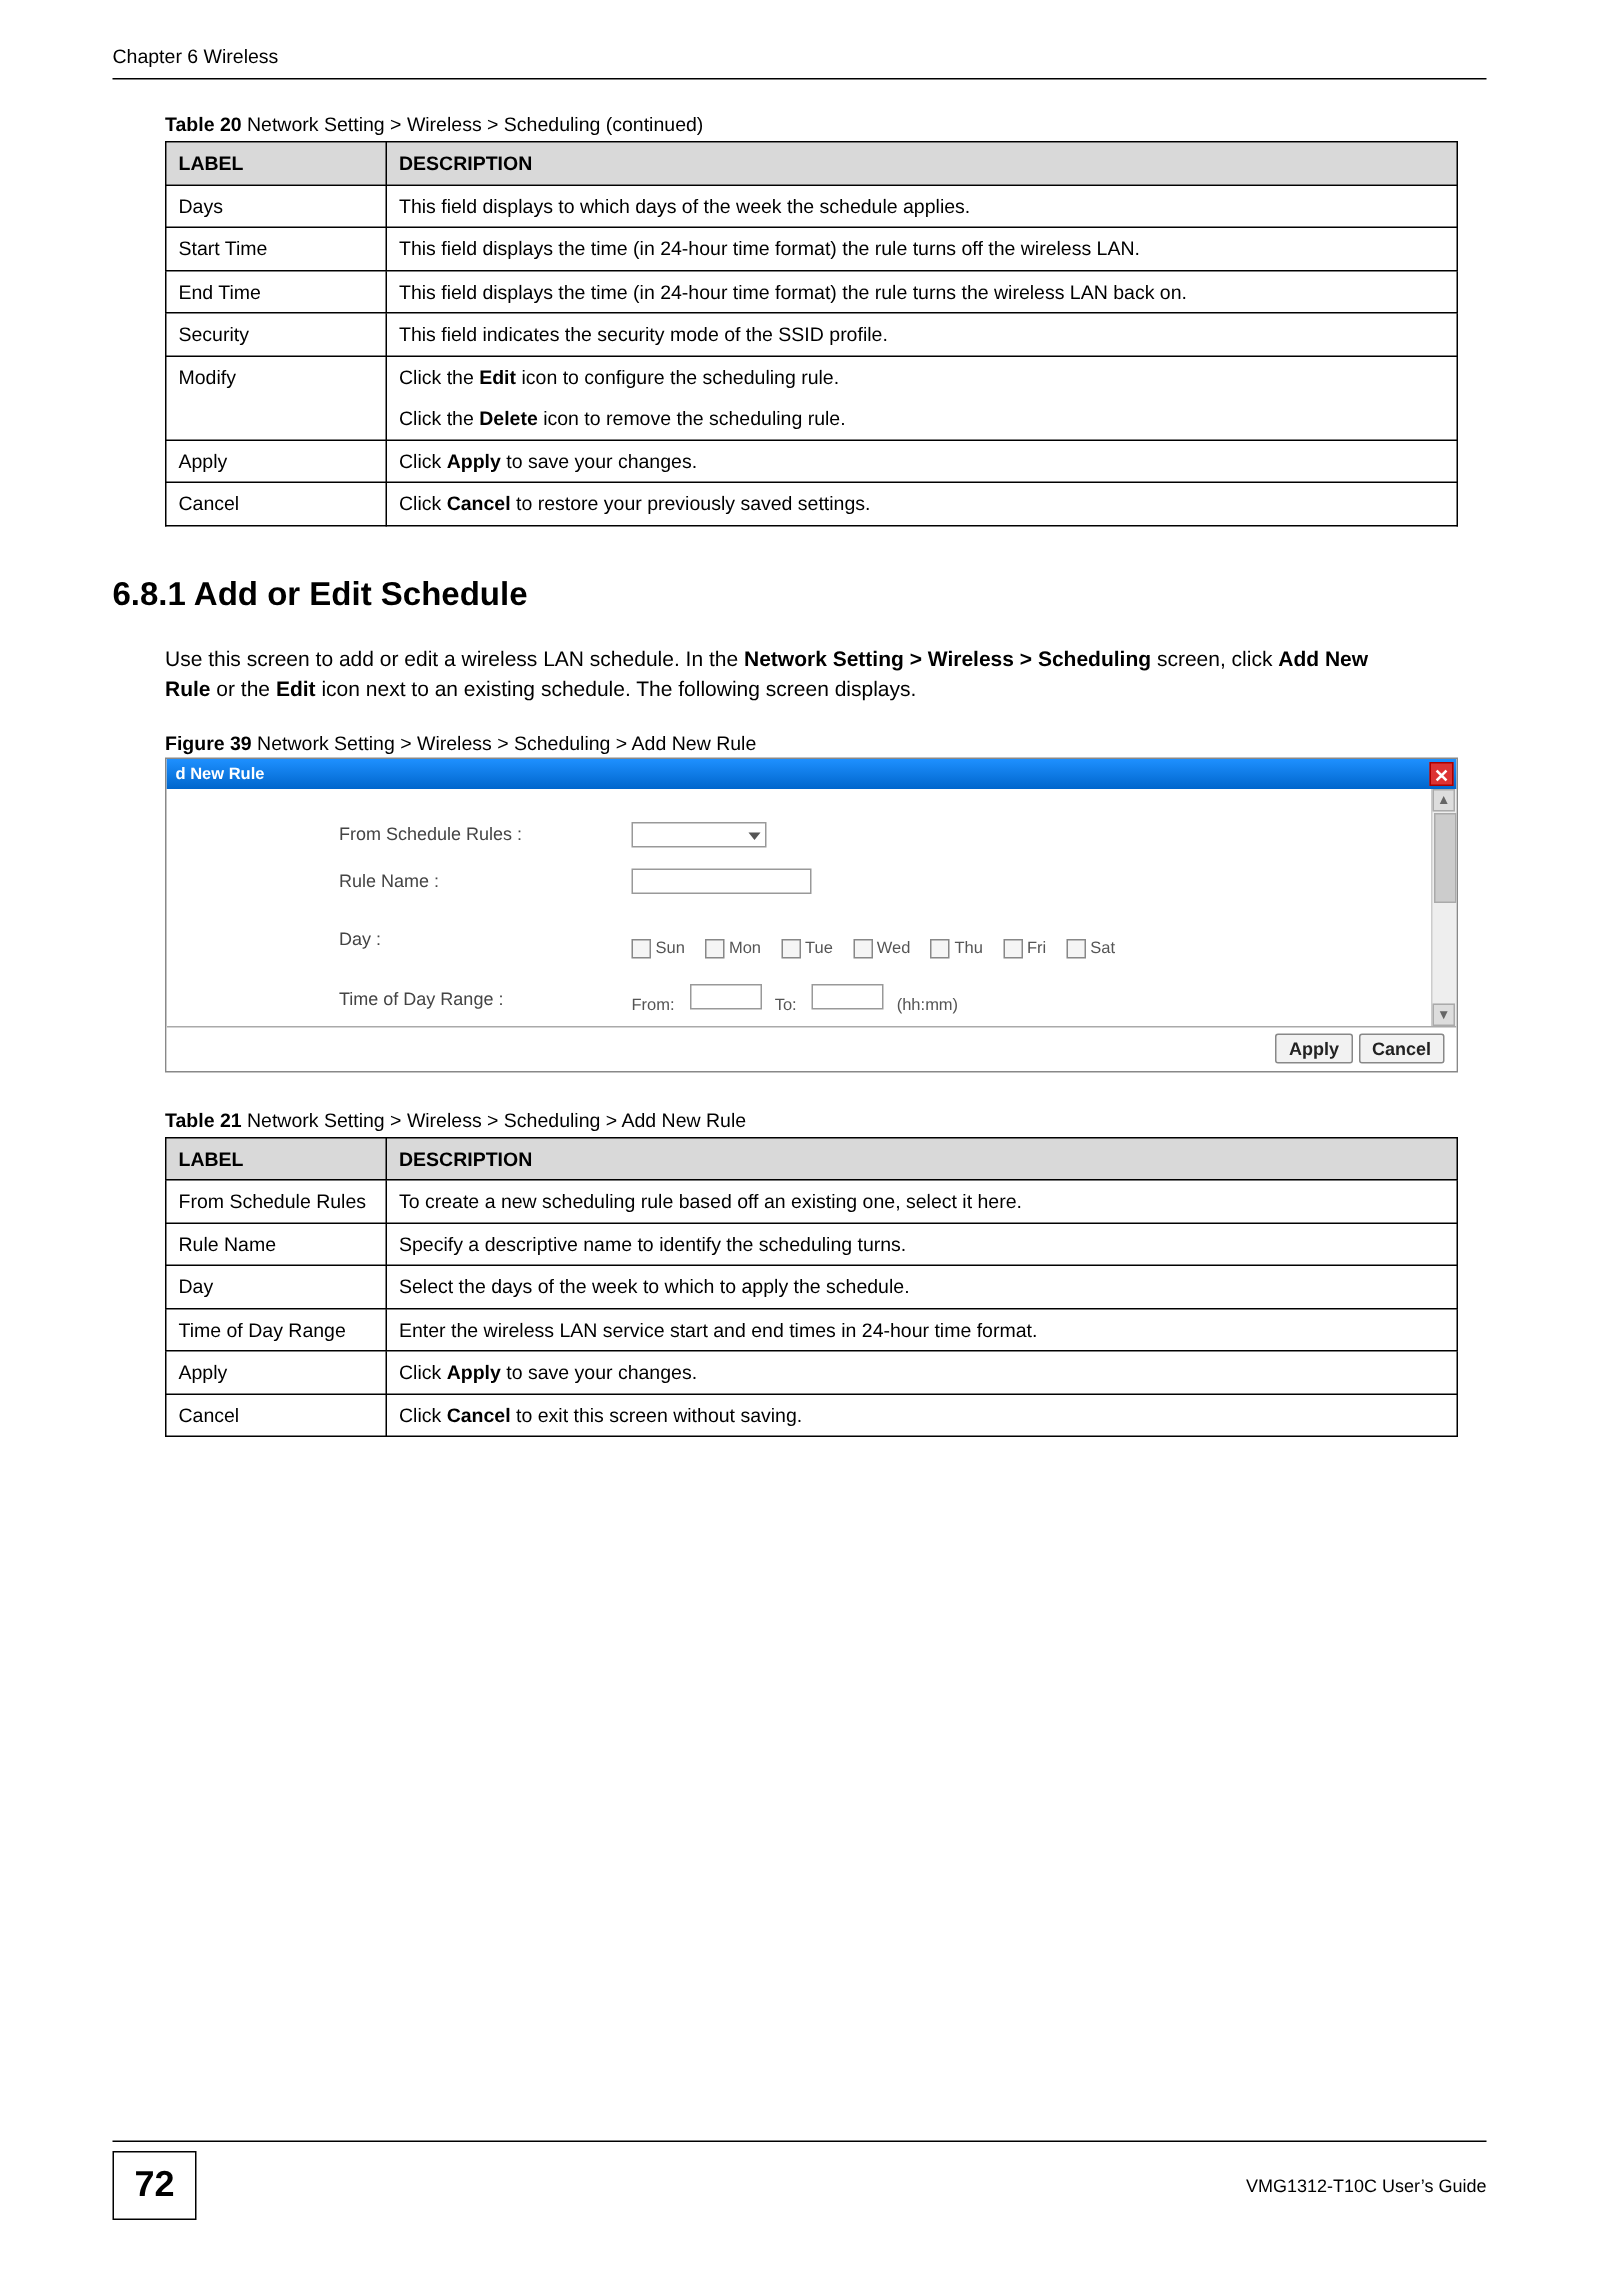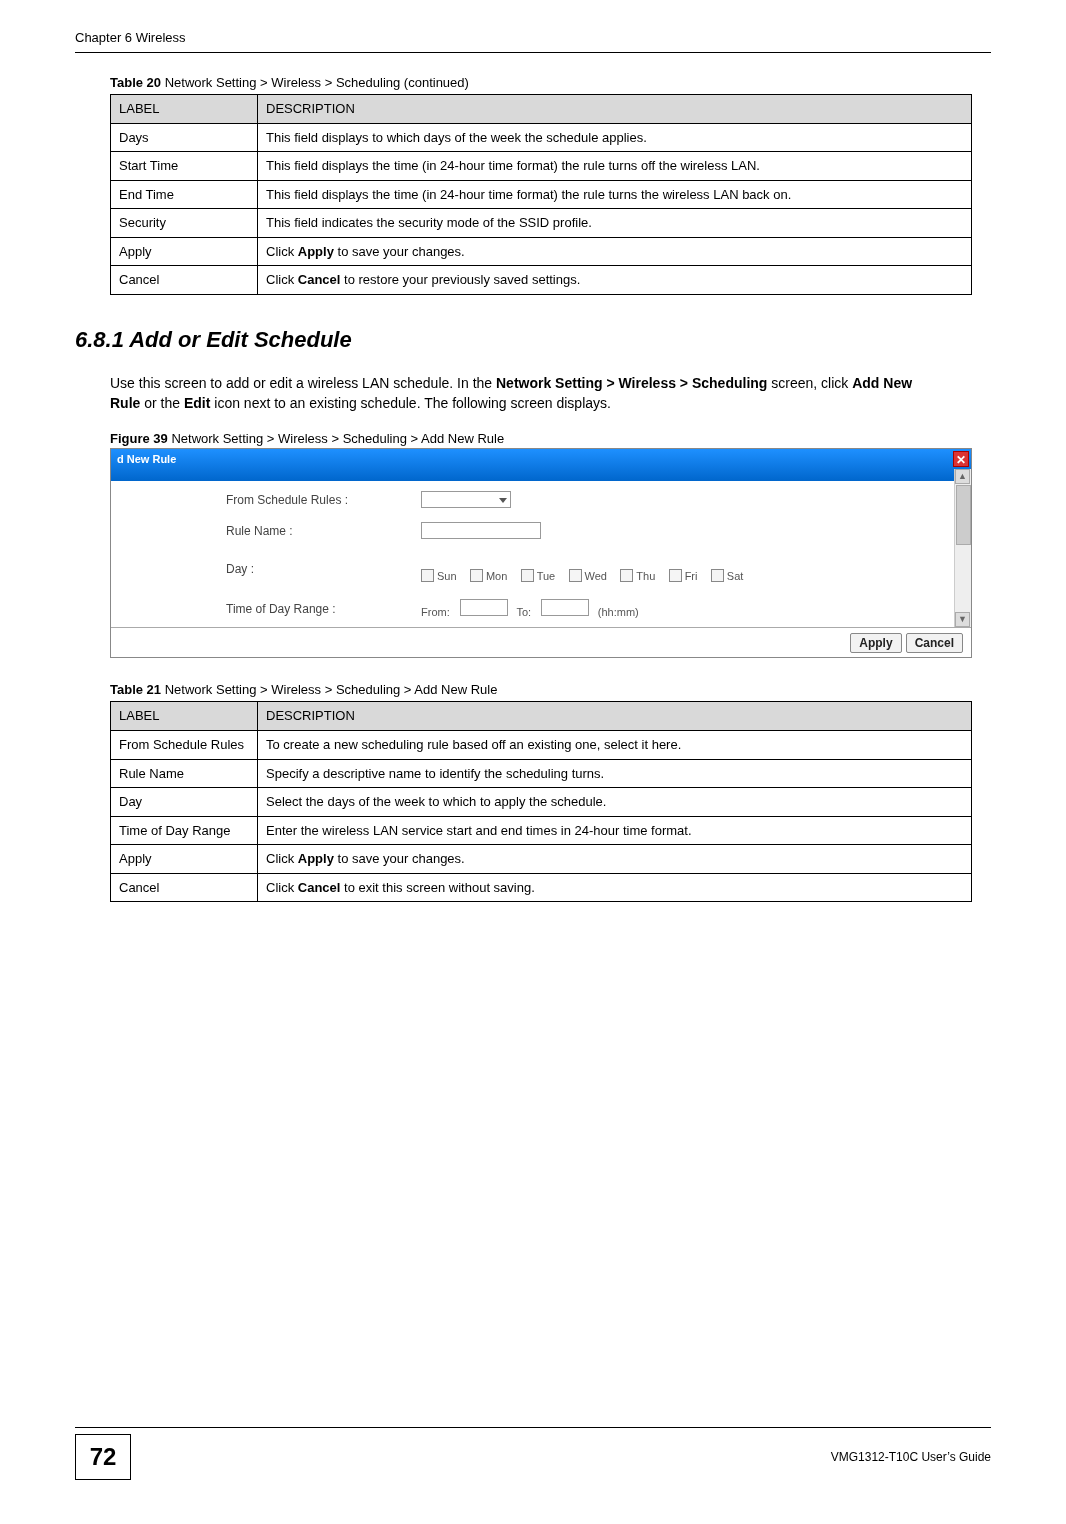--- a/index.html
+++ b/index.html
@@ -41,30 +41,29 @@
   }
   table.doc-table th, table.doc-table td {
     border: 1px solid #000;
     padding: 5px 8px;
     text-align: left;
     vertical-align: top;
     line-height: 1.35;
   }
   table.doc-table th {
     background: #d9d9d9;
-    font-weight: normal;
+    font-weight: bold;
   }
   table.doc-table td.label-col { width: 130px; }
   .modify-cell p { margin: 0 0 10px 0; }
   .modify-cell p:last-child { margin-bottom: 0; }
   h2.section-heading {
     font-size: 22px;
     font-weight: bold;
     margin: 32px 0 20px 0;
-    font-style: italic;
   }
   .body-para {
     font-size: 14px;
     line-height: 1.45;
     margin: 0 0 18px 35px;
     max-width: 830px;
   }
   .figure-caption {
     font-size: 13px;
     margin: 0 0 2px 35px;
@@ -78,21 +77,21 @@
     box-sizing: border-box;
     position: relative;
     background: #fff;
     margin-bottom: 24px;
     font-family: Tahoma, Arial, sans-serif;
     overflow: hidden;
   }
   .ss-titlebar {
     background: linear-gradient(to bottom, #1e90ff, #0066cc);
     color: #fff;
-    height: 32px;
+    height: 20px;
     line-height: 20px;
     font-size: 11px;
     font-weight: bold;
     padding-left: 6px;
     position: relative;
   }
   .ss-close {
     position: absolute;
     right: 2px;
     top: 2px;
@@ -293,20 +292,27 @@
       <td class="label-col">Start Time</td>
       <td>This field displays the time (in 24-hour time format) the rule turns off the wireless LAN.</td>
     </tr>
     <tr>
       <td class="label-col">End Time</td>
       <td>This field displays the time (in 24-hour time format) the rule turns the wireless LAN back on.</td>
     </tr>
     <tr>
       <td class="label-col">Security</td>
       <td>This field indicates the security mode of the SSID profile.</td>
+    </tr>
+    <tr>
+      <td class="label-col">Modify</td>
+      <td class="modify-cell">
+        <p><span>Click the </span><b>Edit</b><span> icon to configure the scheduling rule.</span></p>
+        <p><span>Click the </span><b>Delete</b><span> icon to remove the scheduling rule.</span></p>
+      </td>
     </tr>
     <tr>
       <td class="label-col">Apply</td>
       <td><span>Click </span><b>Apply</b><span> to save your changes.</span></td>
     </tr>
     <tr>
       <td class="label-col">Cancel</td>
       <td><span>Click </span><b>Cancel</b><span> to restore your previously saved settings.</span></td>
     </tr>
   </tbody>

